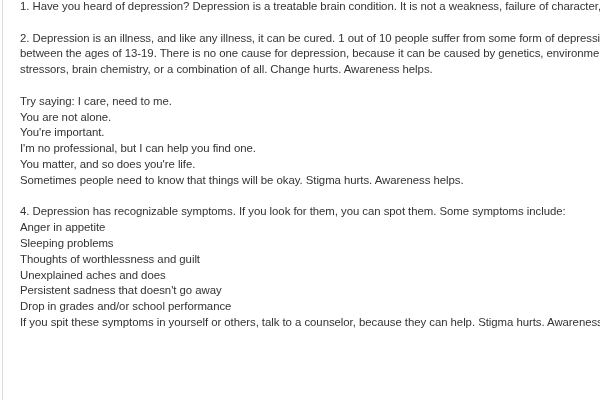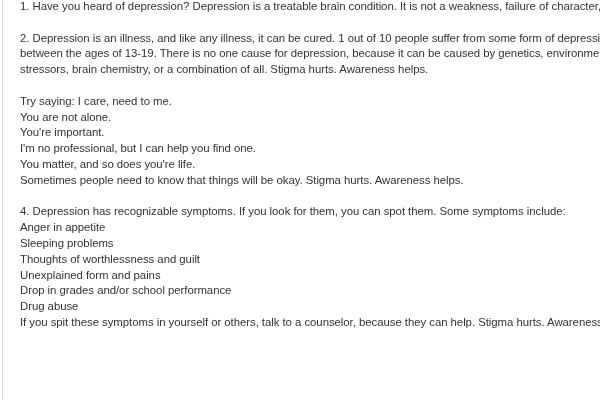--- a/index.html
+++ b/index.html
@@ -46,33 +46,33 @@
 
 <div class="left-rule"></div>
 
 <div class="doc">
   <div class="para">
     <span class="line">1. Have you heard of depression? Depression is a treatable brain condition. It is not a weakness, failure of character, or a</span>
   </div>
   <div class="para">
     <span class="line">2. Depression is an illness, and like any illness, it can be cured. 1 out of 10 people suffer from some form of depression,</span>
     <span class="line">between the ages of 13-19. There is no one cause for depression, because it can be caused by genetics, environmental</span>
-    <span class="line">stressors, brain chemistry, or a combination of all. Stigma hurts. Awareness helps.</span>
+    <span class="line">stressors, brain chemistry, or a combination of all. Change hurts. Awareness helps.</span>
   </div>
   <div class="para">
     <span class="line">Try saying: I care, need to me.</span>
     <span class="line">You are not alone.</span>
     <span class="line">You're important.</span>
     <span class="line">I'm no professional, but I can help you find one.</span>
     <span class="line">You matter, and so does you're life.</span>
     <span class="line">Sometimes people need to know that things will be okay. Stigma hurts. Awareness helps.</span>
   </div>
   <div class="para">
     <span class="line">4. Depression has recognizable symptoms. If you look for them, you can spot them. Some symptoms include:</span>
     <span class="line">Anger in appetite</span>
     <span class="line">Sleeping problems</span>
     <span class="line">Thoughts of worthlessness and guilt</span>
-    <span class="line">Unexplained form and pains</span>
+    <span class="line">Unexplained aches and does</span>
+    <span class="line">Persistent sadness that doesn't go away</span>
     <span class="line">Drop in grades and/or school performance</span>
-    <span class="line">Drug abuse</span>
     <span class="line">If you spit these symptoms in yourself or others, talk to a counselor, because they can help. Stigma hurts. Awareness helps.</span>
   </div>
 </div>
 
 </body></html>

